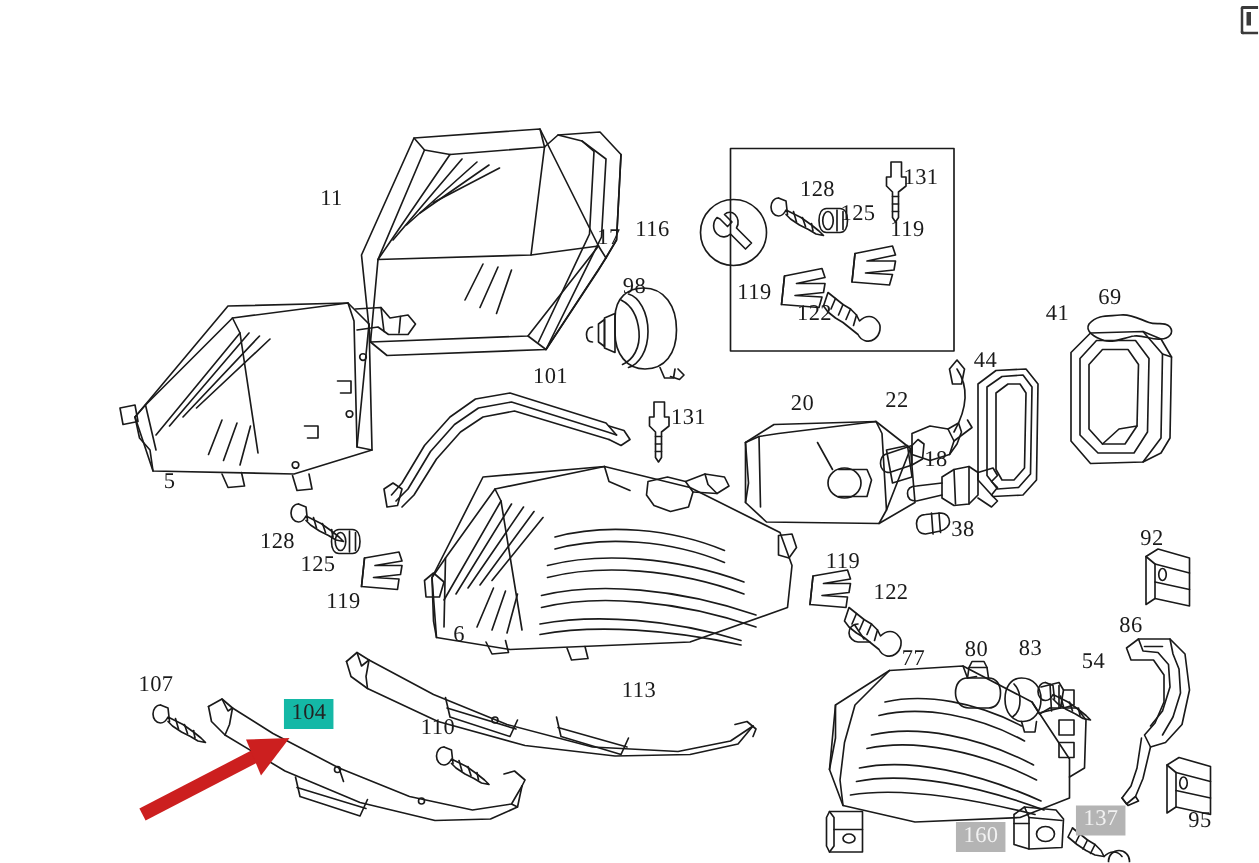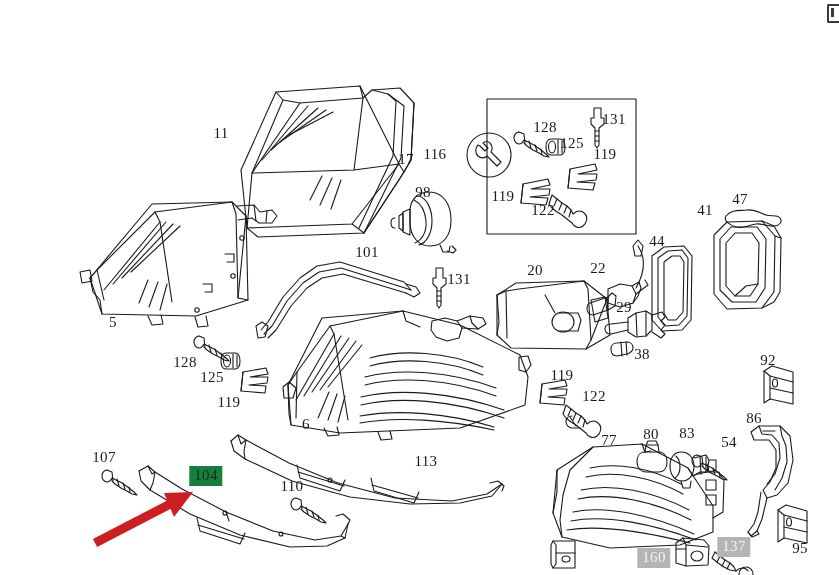--- a/index.html
+++ b/index.html
@@ -25,21 +25,21 @@
     position: absolute;
     font-family: "Liberation Serif", "DejaVu Serif", serif;
     font-size: 15px;
     color: #1a1a1a;
     line-height: 1;
     white-space: nowrap;
     transform: translate(-50%, -50%);
     letter-spacing: 0.3px;
   }
   .lbl.hl-blue {
-    background: #15803d;
+    background: #14b8a6;
     color: #222222;
     padding: 2px 5px 3px 5px;
   }
   .lbl.hl-gray {
     background: #b4b4b4;
     color: #f2f2f2;
     padding: 2px 5px 3px 5px;
   }
   #corner-glyph {
     position: absolute;
@@ -468,25 +468,25 @@
   <div class="lbl" style="left:572px;top:143px">125</div>
   <div class="lbl" style="left:605px;top:154px">119</div>
   <div class="lbl" style="left:503px;top:196px">119</div>
   <div class="lbl" style="left:543px;top:210px">122</div>
   <div class="lbl" style="left:185px;top:362px">128</div>
   <div class="lbl" style="left:212px;top:377px">125</div>
   <div class="lbl" style="left:229px;top:402px">119</div>
   <div class="lbl" style="left:306px;top:424px">6</div>
   <div class="lbl" style="left:535px;top:270px">20</div>
   <div class="lbl" style="left:598px;top:268px">22</div>
-  <div class="lbl" style="left:624px;top:307px">29</div>
+  <div class="lbl" style="left:624px;top:307px">18</div>
   <div class="lbl" style="left:642px;top:354px">38</div>
   <div class="lbl" style="left:657px;top:241px">44</div>
   <div class="lbl" style="left:705px;top:210px">41</div>
-  <div class="lbl" style="left:740px;top:199px">47</div>
+  <div class="lbl" style="left:740px;top:199px">69</div>
   <div class="lbl" style="left:562px;top:375px">119</div>
   <div class="lbl" style="left:594px;top:396px">122</div>
   <div class="lbl" style="left:768px;top:360px">92</div>
   <div class="lbl" style="left:754px;top:418px">86</div>
   <div class="lbl" style="left:729px;top:442px">54</div>
   <div class="lbl" style="left:800px;top:548px">95</div>
   <div class="lbl" style="left:609px;top:440px">77</div>
   <div class="lbl" style="left:651px;top:434px">80</div>
   <div class="lbl" style="left:687px;top:433px">83</div>
   <div class="lbl" style="left:104px;top:457px">107</div>

